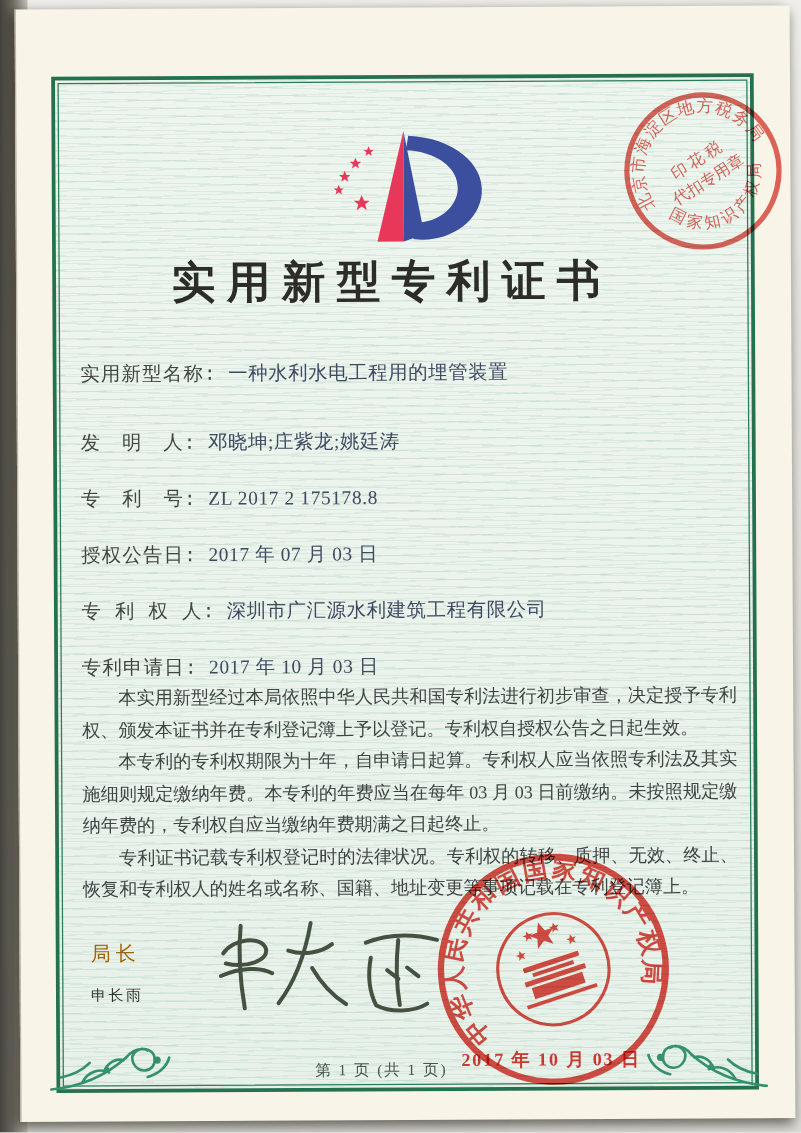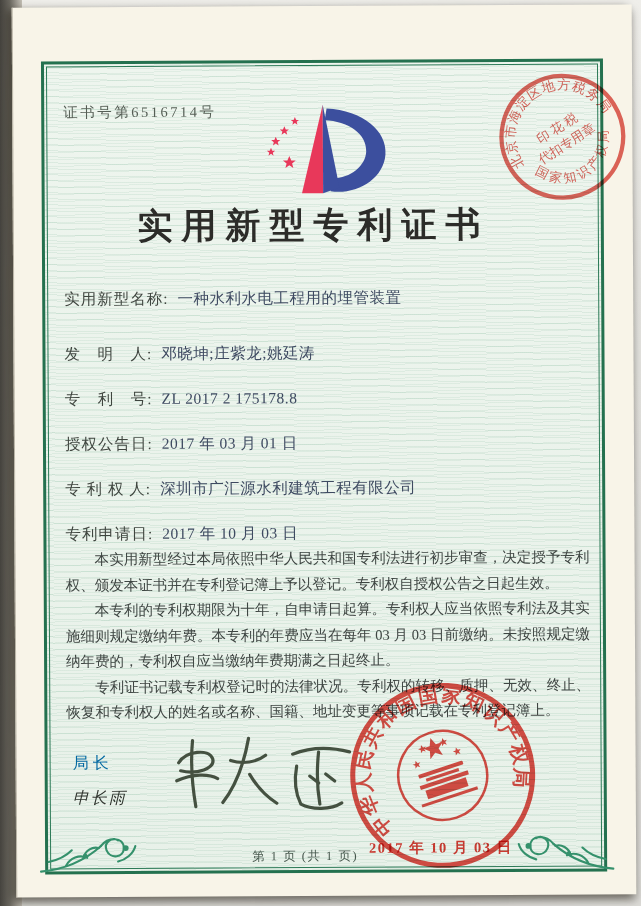--- a/index.html
+++ b/index.html
@@ -22,32 +22,32 @@
   .frame::before { content:""; position:absolute; inset:2px; border:1px solid #2c7a57; }
 
   .cert-no { position:absolute; left:50px; top:96px; font-size:14.5px; letter-spacing:2.5px;
              color:#555e55; }
   .title { position:absolute; left:0; right:20px; top:196px; text-align:center;
            font-size:35px; font-weight:700; letter-spacing:9px; color:#2c2c29; }
 
   .logo { position:absolute; left:232px; top:93px; width:155px; height:100px; }
 
   .field { position:absolute; left:50px; font-size:15.5px; white-space:nowrap; }
-  .field .lbl { color:#3f453f; letter-spacing:1px; }
+  .field .lbl { color:#3f453f; letter-spacing:1px;font-family:Liberation Mono, monospace; }
   .field .val { color:#3e4a61; margin-left:9px; letter-spacing:.5px; }
   .f0{top:282px}.f1{top:337px}.f2{top:382px}.f3{top:427px}.f4{top:472px}.f5{top:517px}
 
   .paras { position:absolute; left:50px; top:540px; width:524px; font-size:14.5px;
            line-height:25.5px; color:#3e4542; text-align:justify; }
   .paras p { text-indent:2em; }
 
   .officer-title { position:absolute; left:56px; top:746px; font-size:16px;
-                   letter-spacing:4px; color:#0369a1; }
-  .officer-name  { position:absolute; left:56px; top:781px; font-size:16px;
-                   letter-spacing:2px; color:#30352f;font-style:italic; }
+                   letter-spacing:4px; color:#a16207; }
+  .officer-name  { position:absolute; left:56px; top:781px; font-size:12px;
+                   letter-spacing:2px; color:#30352f; }
   .signature { position:absolute; left:148px; top:720px; width:200px; height:90px; }
 
   .flourish { position:absolute; width:106px; height:106px; color:#35916c; }
   .fl-left  { left:20px;  top:762px; }
   .fl-right { left:494px; top:762px; transform:scaleX(-1); }
 
   .tax-stamp { position:absolute; left:473px; top:56px; width:152px; height:152px;
                color:#dd5148; transform:rotate(-32deg); opacity:.88; mix-blend-mode:multiply; }
   .auth-seal { position:absolute; left:330px; top:674px; width:192px; height:192px;
                color:#df3c34; transform:rotate(-18deg); opacity:.9; mix-blend-mode:multiply; }
@@ -86,21 +86,20 @@
         <path d="M66,80 c8,-10 24,-10 24,2 c0,10 -14,12 -18,2 c-3,-8 6,-14 12,-10"></path>
         <path d="M30,100 c4,-8 14,-12 22,-8"></path>
         <path d="M84,96 c8,-2 16,-8 18,-16"></path>
         <path d="M12,96 c10,-2 18,-6 24,-12"></path>
         <path d="M48,92 c2,-8 10,-12 16,-10"></path>
       </g>
       <circle cx="92" cy="82" r="3" fill="currentColor"></circle>
       <circle cx="50" cy="90" r="2.4" fill="currentColor"></circle>
     </svg>
 
-    <div class="cert-no">证书号第6516714号</div>
 
     <svg class="logo" viewBox="0 0 160 104">
       <defs>
         <polygon id="star" points="0,-10 2.9,-3.1 9.5,-3.1 4.1,1.2 5.9,8.1 0,3.9 -5.9,8.1 -4.1,1.2 -9.5,-3.1 -2.9,-3.1"></polygon>
       </defs>
       <path d="M84,10 C122,12 147,34 145,58 C143,84 114,100 88,96 L84,82 C106,85 124,71 125,55 C126,36 106,23 82,22 Z" fill="#3c4f9e"></path>
       <polygon points="80,6 58,98 80,98" fill="#e8385a"></polygon>
       <polygon points="80,6 80,98 97,92" fill="#3c4f9e"></polygon>
       <g fill="#e8385a">
         <use href="#star" transform="translate(51,23) scale(0.45)"></use>
@@ -116,21 +115,21 @@
     <div class="field f0">
       <span class="lbl">实用新型名称:</span><span class="val">一种水利水电工程用的埋管装置</span>
     </div>
     <div class="field f1">
       <span class="lbl">发　明　人:</span><span class="val">邓晓坤;庄紫龙;姚廷涛</span>
     </div>
     <div class="field f2">
       <span class="lbl">专　利　号:</span><span class="val">ZL 2017 2 175178.8</span>
     </div>
     <div class="field f3">
-      <span class="lbl">授权公告日:</span><span class="val">2017 年 03 月 01 日</span>
+      <span class="lbl">授权公告日:</span><span class="val">2017 年 07 月 03 日</span>
     </div>
     <div class="field f4">
       <span class="lbl">专 利 权 人:</span><span class="val">深圳市广汇源水利建筑工程有限公司</span>
     </div>
     <div class="field f5">
       <span class="lbl">专利申请日:</span><span class="val">2017 年 10 月 03 日</span>
     </div>
 
     <div class="paras">
       <p>本实用新型经过本局依照中华人民共和国专利法进行初步审查，决定授予专利权、颁发本证书并在专利登记簿上予以登记。专利权自授权公告之日起生效。</p>

